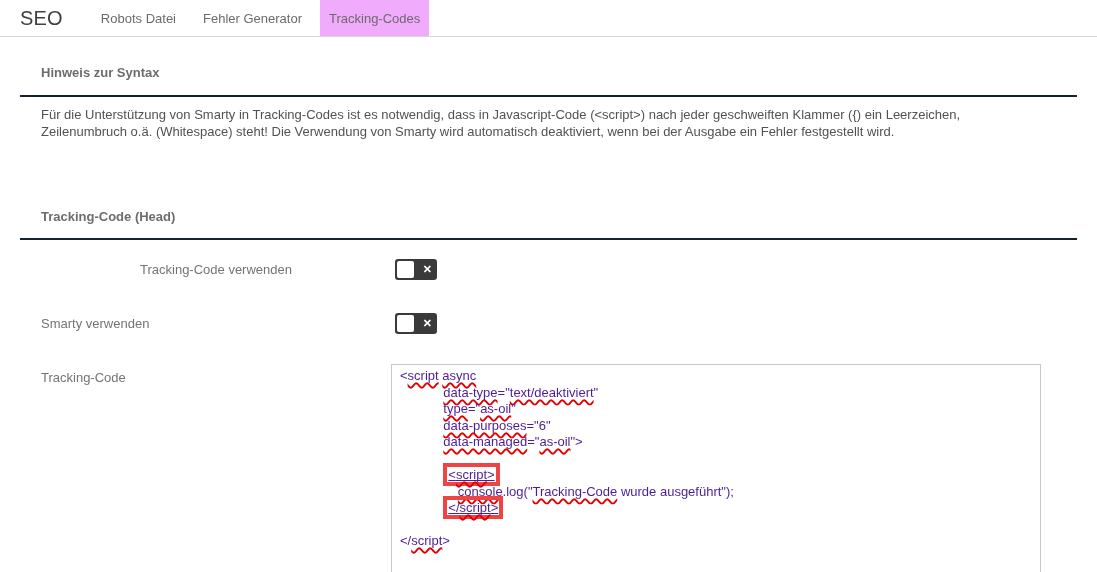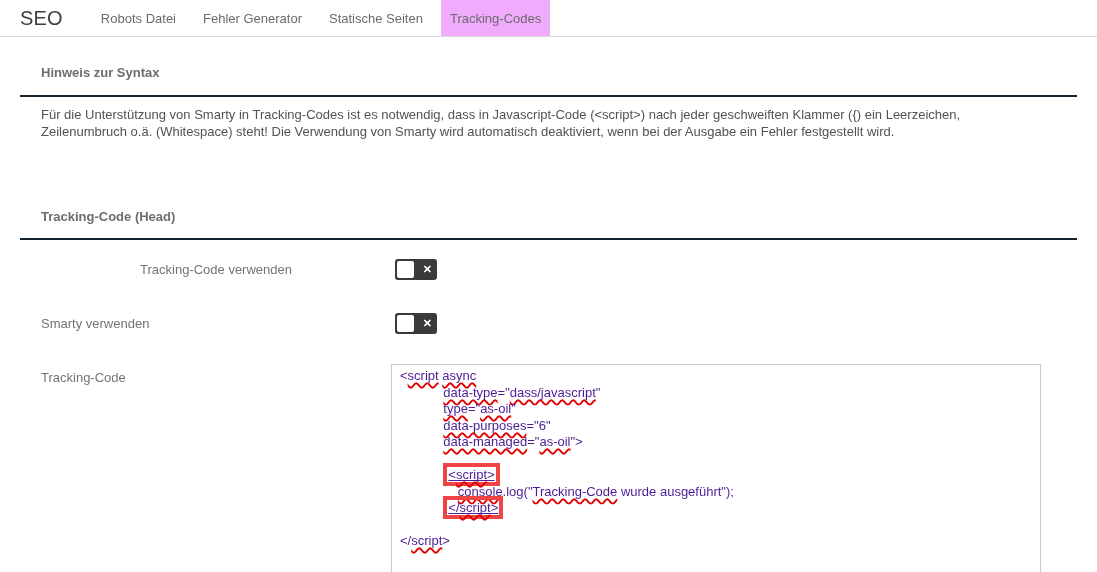--- a/index.html
+++ b/index.html
@@ -146,21 +146,20 @@
     text-decoration: underline;
   }
 </style>
 </head>
 <body>
 
 <div class="tabbar">
   <div class="app-title">SEO</div>
   <div class="tab">Robots Datei</div>
   <div class="tab">Fehler Generator</div>
-  <div class="tab">Statische Seiten</div>
   <div class="tab active">Tracking-Codes</div>
 </div>
 
 <div class="content">
 
   <div class="section-heading heading-1">Hinweis zur Syntax</div>
   <div class="dark-rule"></div>
   <p class="note-text">Für die Unterstützung von Smarty in Tracking-Codes ist es notwendig, dass in Javascript-Code (&lt;script&gt;) nach jeder geschweiften Klammer ({) ein Leerzeichen, Zeilenumbruch o.ä. (Whitespace) steht! Die Verwendung von Smarty wird automatisch deaktiviert, wenn bei der Ausgabe ein Fehler festgestellt wird.</p>
 
   <div class="section-heading heading-2">Tracking-Code (Head)</div>
@@ -181,21 +180,21 @@
       <div class="toggle">
         <div class="knob"></div>
         <div class="off-glyph">✕</div>
       </div>
     </div>
 
     <div class="form-row code-row">
       <div class="form-label">Tracking-Code</div>
       <div class="code-editor">
           <div class="code-line"><span>&lt;</span><span class="squiggle">script</span><span> </span><span class="squiggle">async</span></div>
-          <div class="code-line"><span>	</span><span class="squiggle">data-type</span><span>="</span><span class="squiggle">dass/javascript</span><span>"</span></div>
+          <div class="code-line"><span>	</span><span class="squiggle">data-type</span><span>="</span><span class="squiggle">text/deaktiviert</span><span>"</span></div>
           <div class="code-line"><span>	</span><span class="squiggle">type</span><span>="</span><span class="squiggle">as-oil</span><span>"</span></div>
           <div class="code-line"><span>	</span><span class="squiggle">data-purposes</span><span>="6"</span></div>
           <div class="code-line"><span>	</span><span class="squiggle">data-managed</span><span>="</span><span class="squiggle">as-oil</span><span>"&gt;</span></div>
           <div class="code-line">&nbsp;</div>
           <div class="code-line"><span>	</span><span class="red-box"><span>&lt;</span><span class="squiggle">script</span><span>&gt;</span></span></div>
           <div class="code-line"><span>	    </span><span class="squiggle">console</span><span>.log("</span><span class="squiggle">Tracking-Code</span><span> wurde ausgeführt");</span></div>
           <div class="code-line"><span>	</span><span class="red-box"><span>&lt;/</span><span class="squiggle">script</span><span>&gt;</span></span></div>
           <div class="code-line">&nbsp;</div>
           <div class="code-line"><span>&lt;/</span><span class="squiggle">script</span><span>&gt;</span></div>
         </div>

